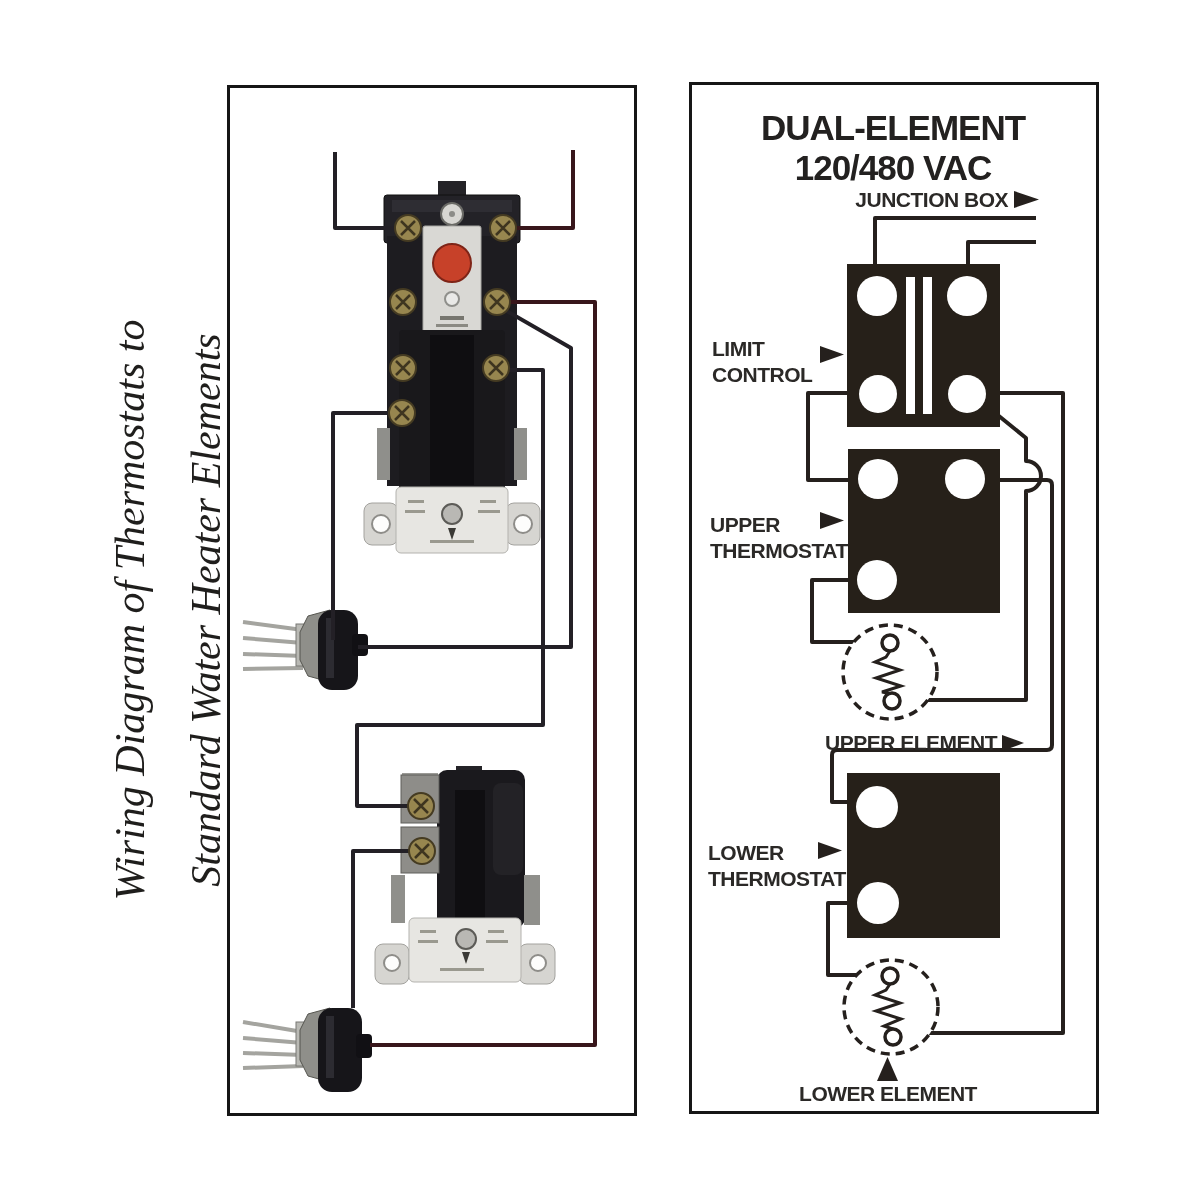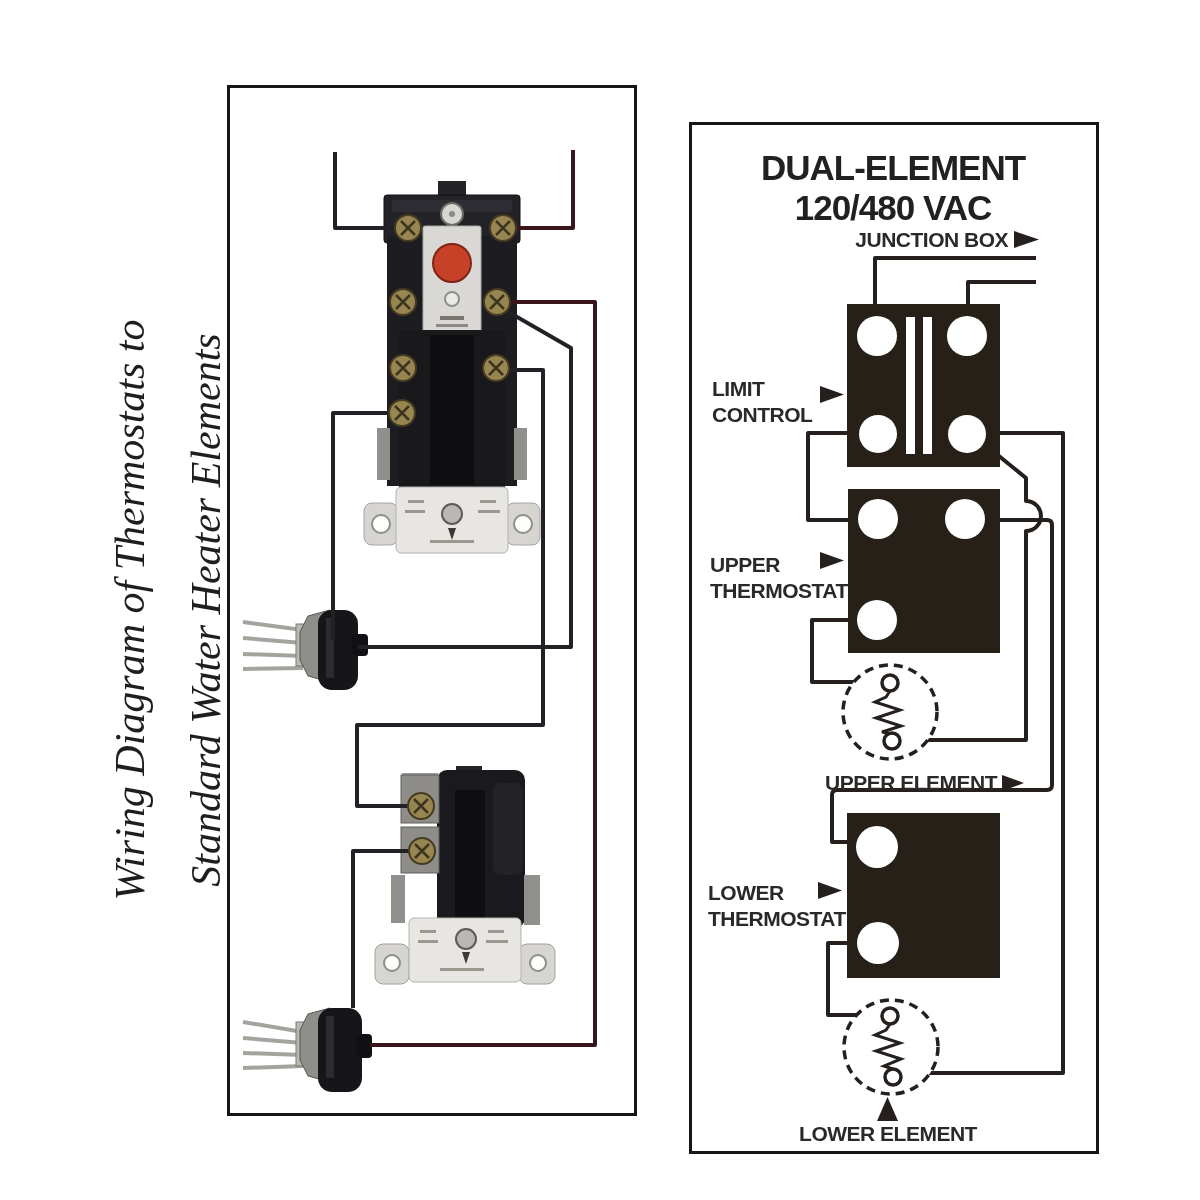--- a/index.html
+++ b/index.html
@@ -139,21 +139,21 @@
         <path d="M 396 361 L 410 375 M 396 375 L 410 361"></path>
         <path d="M 489 361 L 503 375 M 489 375 L 503 361"></path>
         <path d="M 395 406 L 409 420 M 395 420 L 409 406"></path>
         <path d="M 414 799 L 428 813 M 414 813 L 428 799"></path>
         <path d="M 415 844 L 429 858 M 415 858 L 429 844"></path>
       </g>
     </g>
   </svg>
   </div>
 
-  <div class="panel" style="left:689px;top:82px;width:410px;height:1040px;margin-top:40px;">
+  <div class="panel" style="left:689px;top:82px;width:410px;height:1040px;">
   <svg width="410" height="1032" viewBox="689 82 410 1032">
     <rect x="690.5" y="83.5" width="407" height="1029" fill="#ffffff" stroke="#161616" stroke-width="3"></rect>
 
     <g fill="none" stroke="#25201d" stroke-width="4" stroke-linejoin="round">
       <path d="M 875 264 L 875 218 L 1036 218" stroke="#25201d"></path>
       <path d="M 968 264 L 968 242 L 1036 242"></path>
       <path d="M 847 393 L 808 393 L 808 480 L 849 480"></path>
       <path d="M 999 393 L 1063 393 L 1063 1033 L 902 1033"></path>
       <path d="M 994 412 L 1026 438 L 1026 461 A 15 15 0 0 1 1026 491 L 1026 700 L 901 700"></path>
       <path d="M 999 480 L 1047 480 Q 1052 480 1052 485 L 1052 745 Q 1052 750 1047 750 L 837 750 Q 832 750 832 755 L 832 802 L 849 802"></path>

